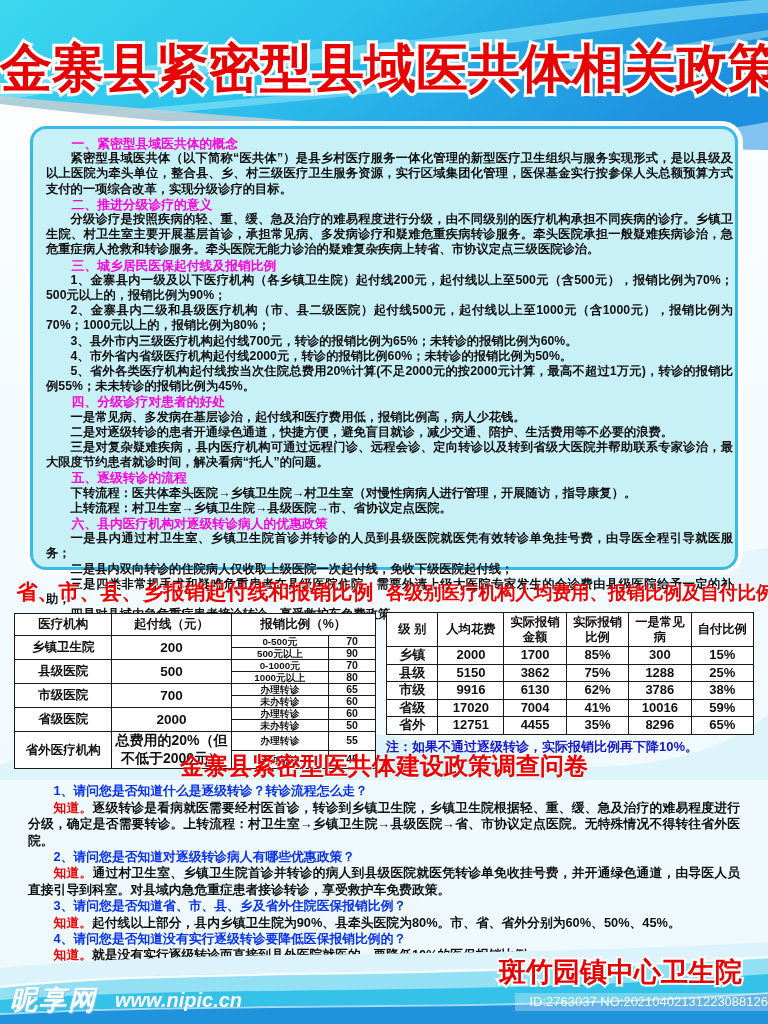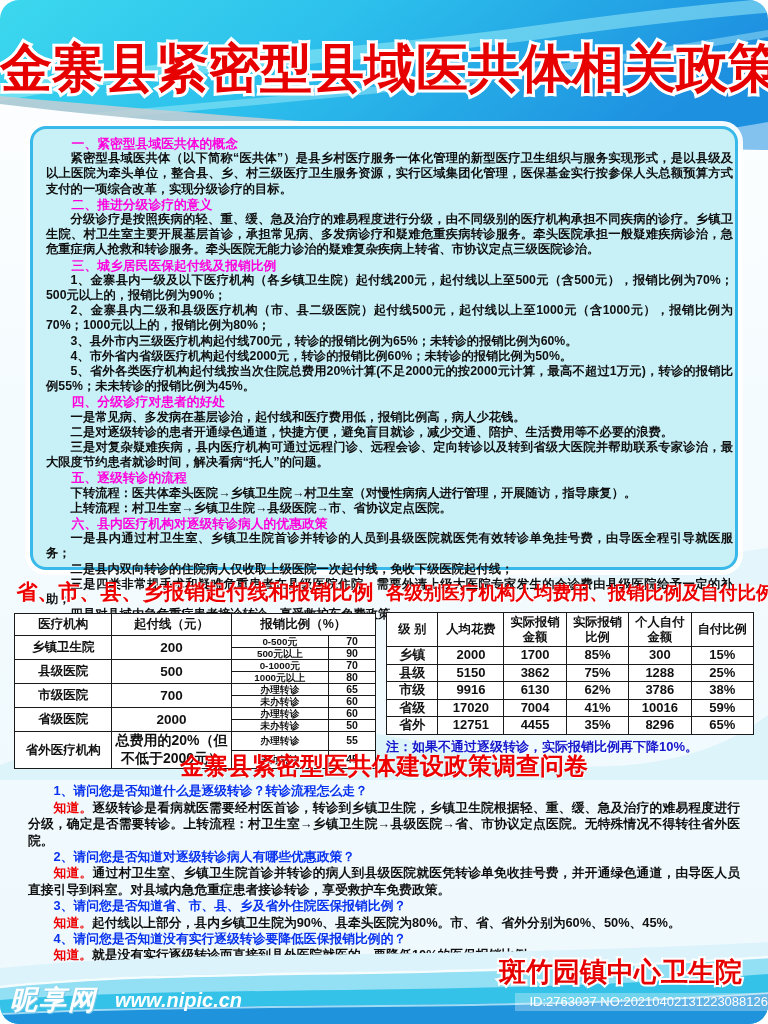--- a/index.html
+++ b/index.html
@@ -1,18 +1,18 @@
 <!DOCTYPE html>
 <html><head>
 <meta charset="utf-8">
 <style>
   html,body{margin:0;padding:0;}
   body{font-family:"Liberation Sans","DejaVu Sans",sans-serif;}
   .poster{position:relative;width:768px;height:1024px;overflow:hidden;
-          background:linear-gradient(180deg,#ffffff 0%,#f4fbfe 40%,#eef9fd 100%);border-radius:19px;}
+          background:linear-gradient(180deg,#ffffff 0%,#f4fbfe 40%,#eef9fd 100%);}
   
   .banner{position:absolute;top:0;left:0;width:768px;height:152px;z-index:2;}
   .banner svg{position:absolute;top:0;left:0;}
   .banner-title{position:absolute;top:34px;left:0;width:100%;text-align:center;
     font-size:52px;font-weight:900;color:#e60000;letter-spacing:0px;white-space:nowrap;
     -webkit-text-stroke:6px #ffffff;paint-order:stroke fill;
     text-shadow:0 0 3px #fff,2px 2px 0 #fff,-2px -2px 0 #fff,2px -2px 0 #fff,-2px 2px 0 #fff;}
   
   .deco{position:absolute;left:0;z-index:0;}
   
@@ -183,21 +183,21 @@
 
   <div class="col-right">
     <div class="tbl-title">各级别医疗机构人均费用、报销比例及自付比例</div>
     <table class="t-right">
       <tbody>
         <tr>
           <th style="width:14%">级 别</th>
           <th style="width:18%">人均花费</th>
           <th style="width:17%">实际报销金额</th>
           <th style="width:17%">实际报销比例</th>
-          <th style="width:17%">个人自付金额</th>
+          <th style="width:17%">一是常见病</th>
           <th style="width:17%">自付比例</th>
         </tr>
         <tr>
           <td>乡镇</td>
           <td>2000</td>
           <td>1700</td>
           <td>85%</td>
           <td>300</td>
           <td>15%</td>
         </tr>

